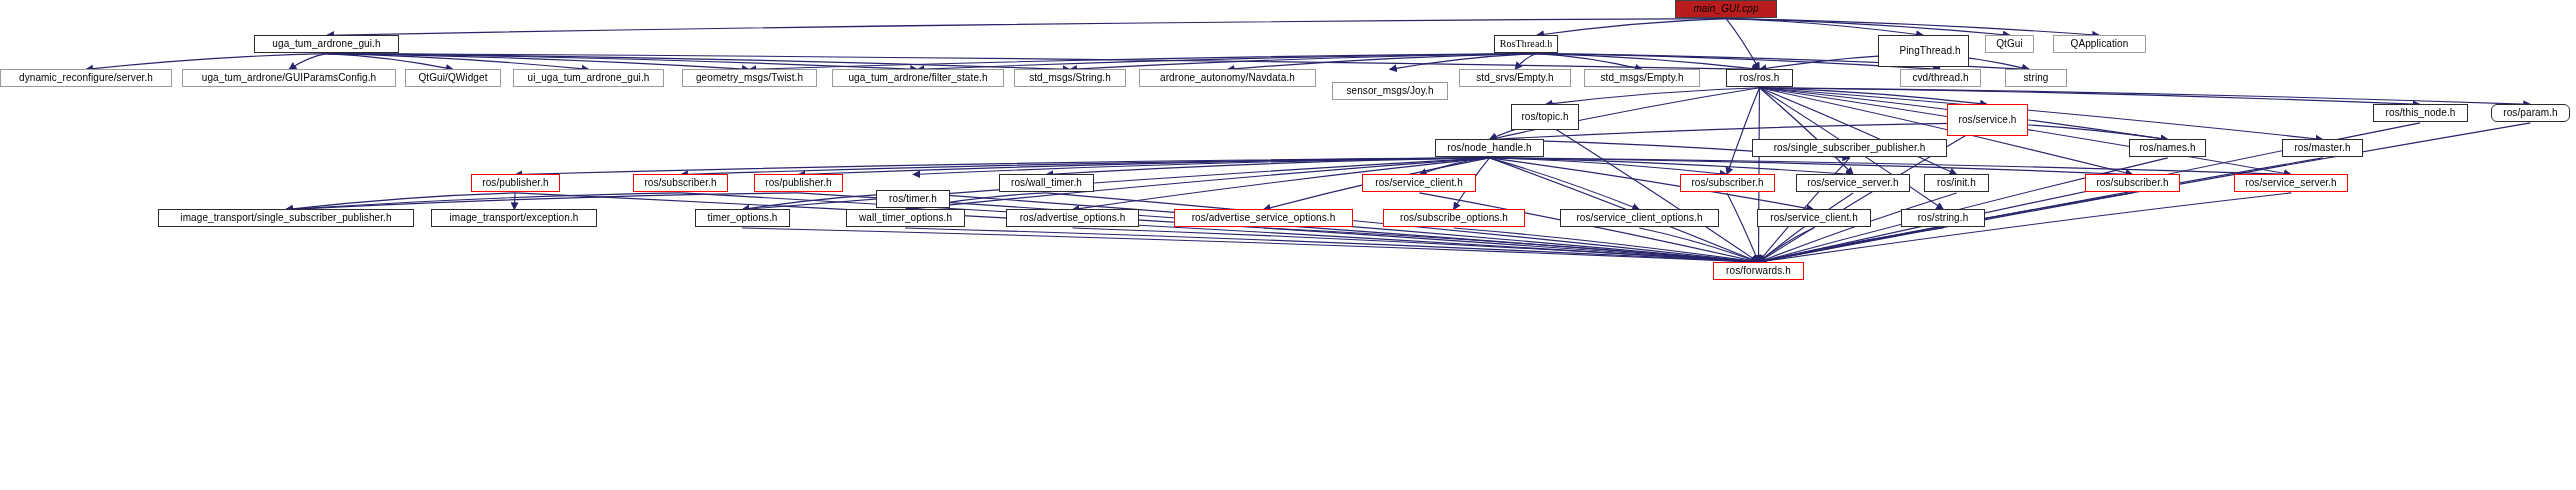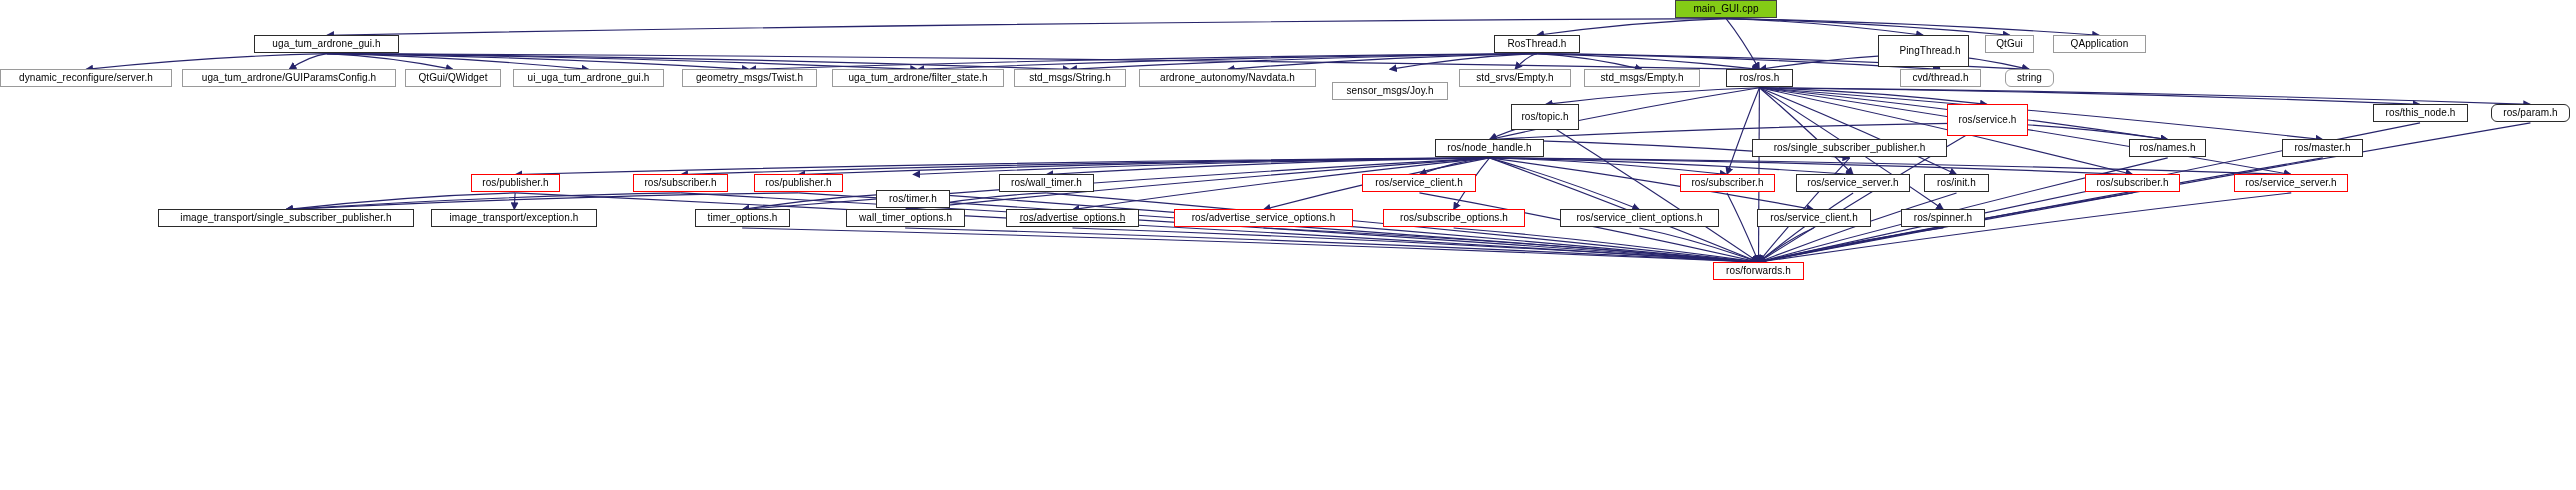--- a/index.html
+++ b/index.html
@@ -4,21 +4,21 @@
 <style>
   html,body{margin:0;padding:0;background:#ffffff;}
   body{font-family:"Liberation Sans","DejaVu Sans",sans-serif;}
   #graph{position:relative;width:2576px;height:491px;background:#ffffff;overflow:hidden;}
   #edges{position:absolute;left:0;top:0;width:2576px;height:491px;}
   .node{position:absolute;box-sizing:border-box;display:flex;align-items:center;justify-content:center;
         background:#ffffff;border:0.9px solid #9a9a9a;color:#000000;white-space:nowrap;
         font-size:10px;line-height:1;height:18.4px;letter-spacing:0.1px;}
   .node.dark{border:0.9px solid #2b2b2b;}
   .node.red{border:0.9px solid #ff0000;}
-  .node.root{background:#84cc16;border:0.9px solid #404040;}
+  .node.root{background:#b91c1c;border:0.9px solid #404040;font-style:italic;}
   .node span{pointer-events:none;}
 </style>
 </head>
 <body>
 
 <div id="graph">
   <svg id="edges" xmlns="http://www.w3.org/2000/svg" viewBox="0 0 2940 560" width="2576" height="491">
     <defs>
       <marker id="arrow" viewBox="0 0 10 10" refX="9" refY="5" markerWidth="7" markerHeight="7" orient="auto-start-reverse">
         <path d="M 0 0 L 10 5 L 0 10 z" fill="#27246b"></path>
@@ -122,21 +122,21 @@
         <path d="M 2218 260 Q 2116.931 273.5 2007 299" marker-end="url(#arrow)" stroke="#27246b" stroke-width="1.3" fill="none"></path>
       </g>
   </svg>
   <div id="nodes-layer">
       <div class="node root" style="left: 1675px; top: 0px; width: 102px; height: 18.4px;">
         <span>main_GUI.cpp</span>
       </div>
       <div class="node dark" style="left: 254px; top: 35px; width: 145px; height: 18.4px;">
         <span>uga_tum_ardrone_gui.h</span>
       </div>
-      <div class="node dark" style="left: 1494px; top: 35px; width: 86px; height: 18.4px;">
+      <div class="node dark" style="left: 1494px; top: 35px; width: 64px; height: 18.4px; font-family: Liberation Serif, serif;">
         <span>RosThread.h</span>
       </div>
       <div class="node dark" style="left: 1878px; top: 35px; width: 91px; height: 32px; padding-left: 13px;">
         <span>PingThread.h</span>
       </div>
       <div class="node" style="left: 1985px; top: 35px; width: 49px; height: 18.4px;">
         <span>QtGui</span>
       </div>
       <div class="node" style="left: 2053px; top: 35px; width: 93px; height: 18.4px;">
         <span>QApplication</span>
@@ -173,21 +173,21 @@
       </div>
       <div class="node" style="left: 1584px; top: 69px; width: 116px; height: 18.4px;">
         <span>std_msgs/Empty.h</span>
       </div>
       <div class="node dark" style="left: 1726px; top: 69px; width: 67px; height: 18.4px;">
         <span>ros/ros.h</span>
       </div>
       <div class="node" style="left: 1900px; top: 69px; width: 81px; height: 18.4px;">
         <span>cvd/thread.h</span>
       </div>
-      <div class="node" style="left: 2005px; top: 69px; width: 49px; height: 18.4px; border-radius: 6px;">
+      <div class="node" style="left: 2005px; top: 69px; width: 62px; height: 18.4px;">
         <span>string</span>
       </div>
       <div class="node dark" style="left: 1511px; top: 104px; width: 68px; height: 26px; text-align: center;">
         <span>ros/topic.h</span>
       </div>
       <div class="node red" style="left: 1947px; top: 104px; width: 81px; height: 32px;">
         <span>ros/service.h</span>
       </div>
       <div class="node dark" style="left: 2373px; top: 104px; width: 95px; height: 18.4px;">
         <span>ros/this_node.h</span>
@@ -245,36 +245,36 @@
       </div>
       <div class="node dark" style="left: 431px; top: 209px; width: 166px; height: 18.4px;">
         <span>image_transport/exception.h</span>
       </div>
       <div class="node dark" style="left: 695px; top: 209px; width: 95px; height: 18.4px;">
         <span>timer_options.h</span>
       </div>
       <div class="node dark" style="left: 846px; top: 209px; width: 119px; height: 18.4px;">
         <span>wall_timer_options.h</span>
       </div>
-      <div class="node dark" style="left: 1006px; top: 209px; width: 133px; height: 18.4px; text-decoration: underline;">
+      <div class="node dark" style="left: 1006px; top: 209px; width: 133px; height: 18.4px;">
         <span>ros/advertise_options.h</span>
       </div>
       <div class="node red" style="left: 1174px; top: 209px; width: 179px; height: 18.4px;">
         <span>ros/advertise_service_options.h</span>
       </div>
       <div class="node red" style="left: 1383px; top: 209px; width: 142px; height: 18.4px;">
         <span>ros/subscribe_options.h</span>
       </div>
       <div class="node dark" style="left: 1560px; top: 209px; width: 159px; height: 18.4px;">
         <span>ros/service_client_options.h</span>
       </div>
       <div class="node dark" style="left: 1757px; top: 209px; width: 114px; height: 18.4px;">
         <span>ros/service_client.h</span>
       </div>
       <div class="node dark" style="left: 1901px; top: 209px; width: 84px; height: 18.4px;">
-        <span>ros/spinner.h</span>
+        <span>ros/string.h</span>
       </div>
       <div class="node red" style="left: 1713px; top: 262px; width: 91px; height: 18.4px;">
         <span>ros/forwards.h</span>
       </div>
     </div>
 </div>
 
 
 </body></html>

